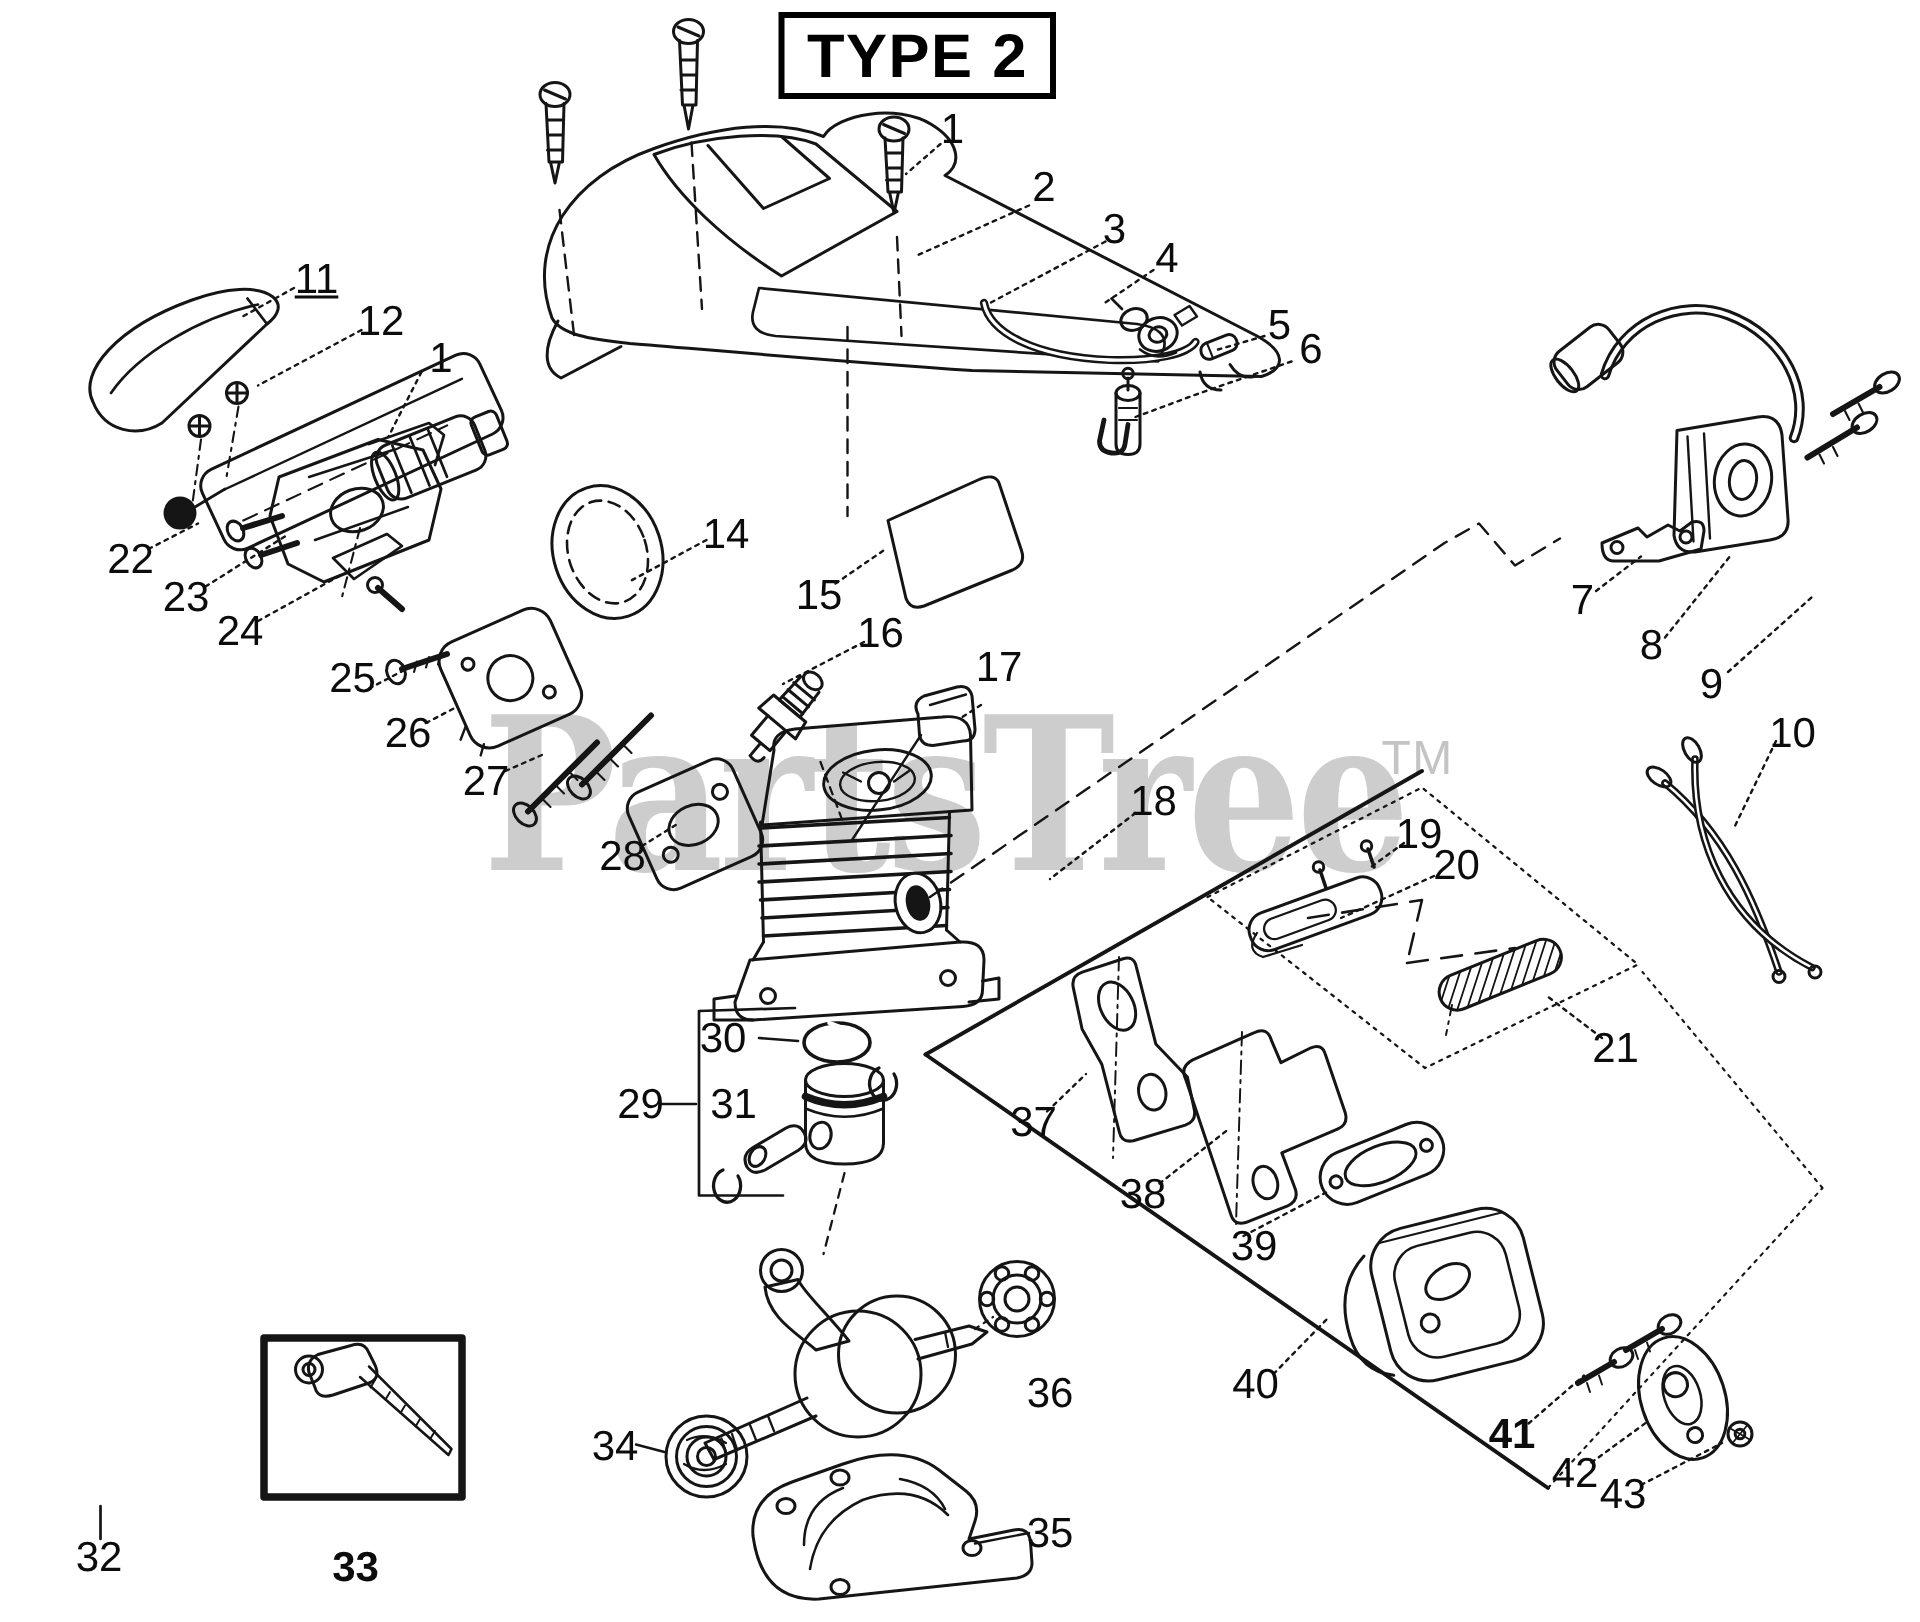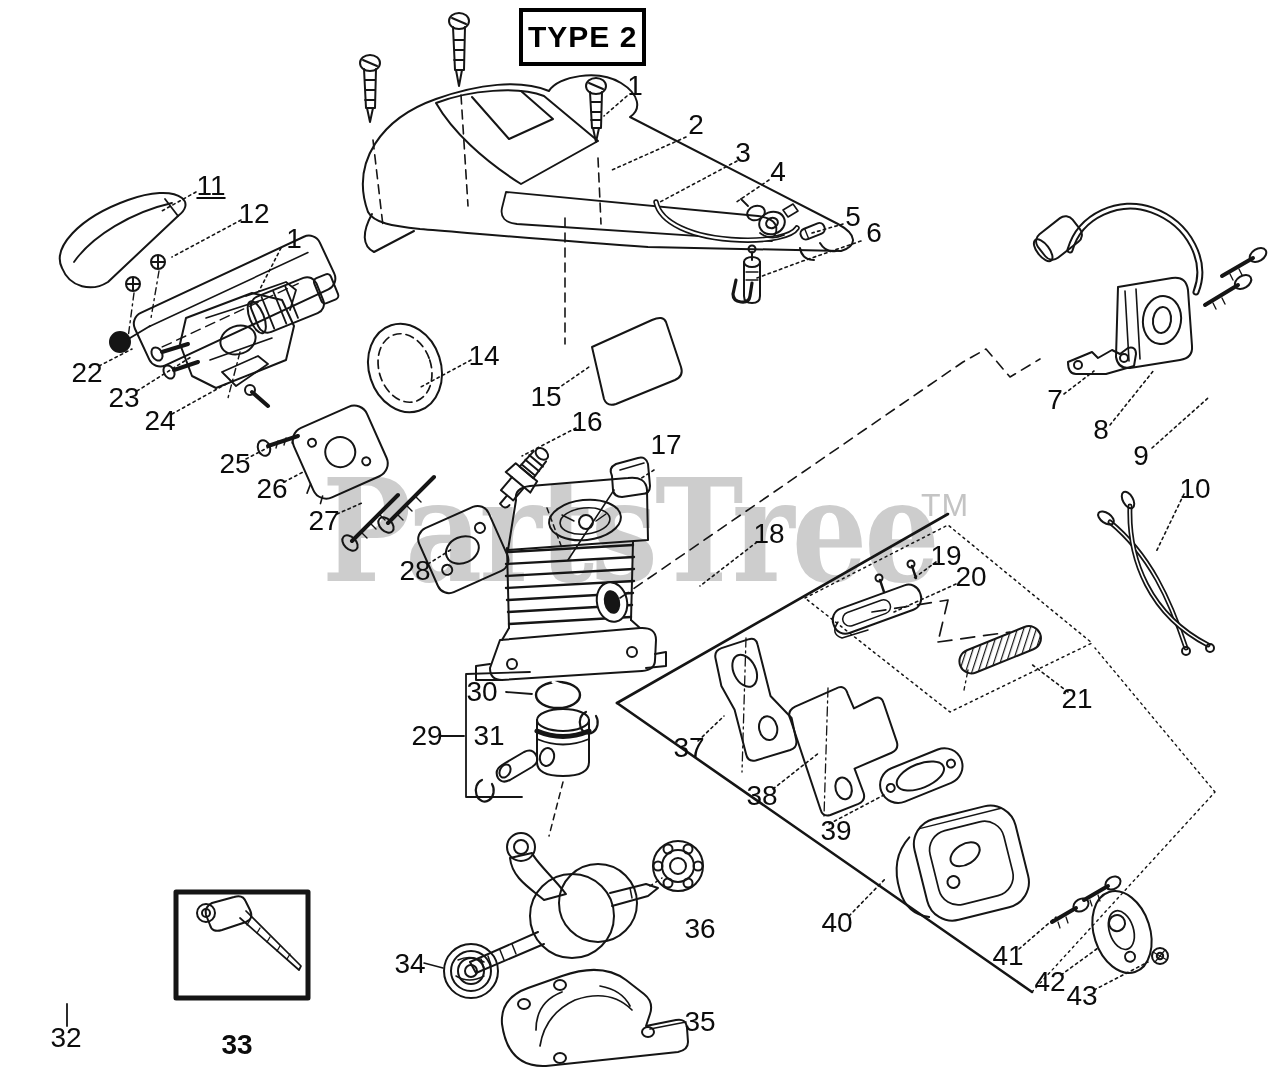--- a/index.html
+++ b/index.html
@@ -8,21 +8,21 @@
   
   #watermark{position:absolute;left:322px;top:460px;z-index:0;
     font-family:"DejaVu Serif", serif;font-weight:700;font-size:125px;line-height:1;
     letter-spacing:-3px;color:#cdcdcd;transform:scale(0.95,1.14);transform-origin:left top;
     user-select:none;}
   #watermark-tm{position:absolute;left:921px;top:487px;z-index:0;font-size:32px;
     color:#c4c4c4;font-family:"Liberation Sans",sans-serif;letter-spacing:1px;}
   #artwork{position:absolute;left:0;top:0;z-index:1;}
   
   #type-box{position:absolute;left:519px;top:8px;z-index:2;border:4px solid #000;
-    padding:0 5px;height:50px;line-height:50px;font-size:30px;font-weight:700;
+    padding:0 15px;height:50px;line-height:50px;font-size:41px;font-weight:700;
     letter-spacing:1px;color:#000;background:transparent;}
   
   #gasket-box{position:absolute;left:19px;top:896px;z-index:2;width:99px;height:108px;
     border-top:2px solid #111;border-right:2px solid #111;padding:14px 0 0 15px;
     font-size:25px;line-height:30px;color:#111;}
   .callout{position:absolute;z-index:3;transform:translate(-50%,-50%);
     font-size:28px;color:#0c0c0c;white-space:nowrap;}
 </style>
 </head>
 <body>
@@ -424,33 +424,33 @@
       <div class="callout" style="left: 546px; top: 397px;">15</div>
       <div class="callout" style="left: 587px; top: 422px;">16</div>
       <div class="callout" style="left: 666px; top: 445px;">17</div>
       <div class="callout" style="left: 769px; top: 534px;">18</div>
       <div class="callout" style="left: 946px; top: 556px;">19</div>
       <div class="callout" style="left: 971px; top: 577px;">20</div>
       <div class="callout" style="left: 1077px; top: 699px;">21</div>
       <div class="callout" style="left: 87px; top: 373px;">22</div>
       <div class="callout" style="left: 124px; top: 398px;">23</div>
       <div class="callout" style="left: 160px; top: 421px;">24</div>
-      <div class="callout" style="left: 235px; top: 464px;">25</div>
+      <div class="callout" style="left: 235px; top: 452px;">25</div>
       <div class="callout" style="left: 272px; top: 489px;">26</div>
       <div class="callout" style="left: 324px; top: 521px;">27</div>
       <div class="callout" style="left: 415px; top: 571px;">28</div>
       <div class="callout" style="left: 427px; top: 736px;">29</div>
       <div class="callout" style="left: 482px; top: 692px; text-align: center;">30</div>
       <div class="callout" style="left: 489px; top: 736px;">31</div>
       <div class="callout" style="left: 66px; top: 1038px;">32</div>
       <div class="callout" style="left: 237px; top: 1045px; font-weight: bold;">33</div>
       <div class="callout" style="left: 410px; top: 964px;">34</div>
       <div class="callout" style="left: 700px; top: 1022px;">35</div>
       <div class="callout" style="left: 700px; top: 929px;">36</div>
       <div class="callout" style="left: 689px; top: 748px;">37</div>
       <div class="callout" style="left: 762px; top: 796px;">38</div>
       <div class="callout" style="left: 817px; top: 831px; margin-left: 19px;">39</div>
       <div class="callout" style="left: 837px; top: 923px;">40</div>
-      <div class="callout" style="left: 1008px; top: 956px;">41</div>
+      <div class="callout" style="left: 1008px; top: 956px; font-weight: bold;">41</div>
       <div class="callout" style="left: 1050px; top: 982px;">42</div>
       <div class="callout" style="left: 1082px; top: 996px;">43</div>
     </div>
 </div>
 
 </body></html>

